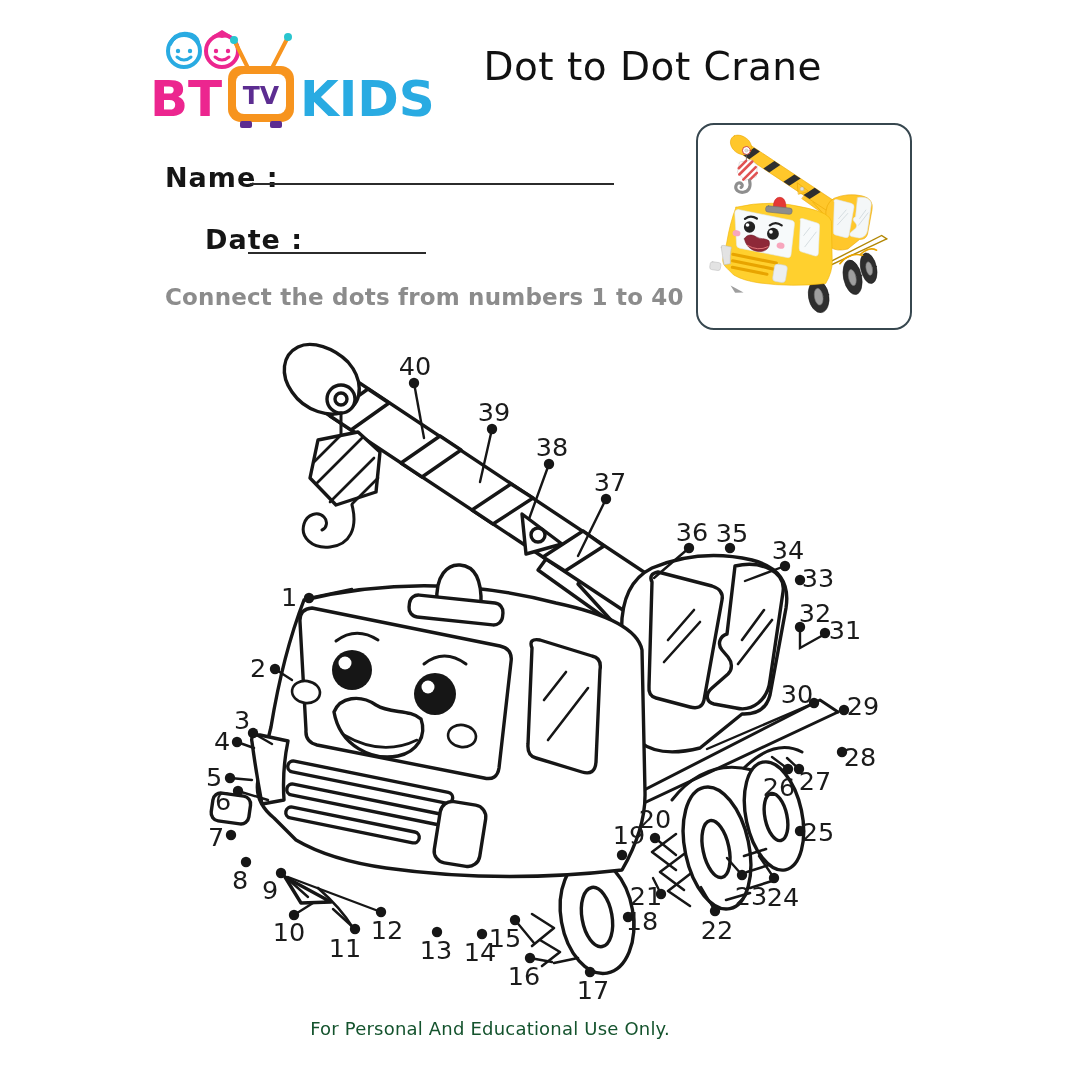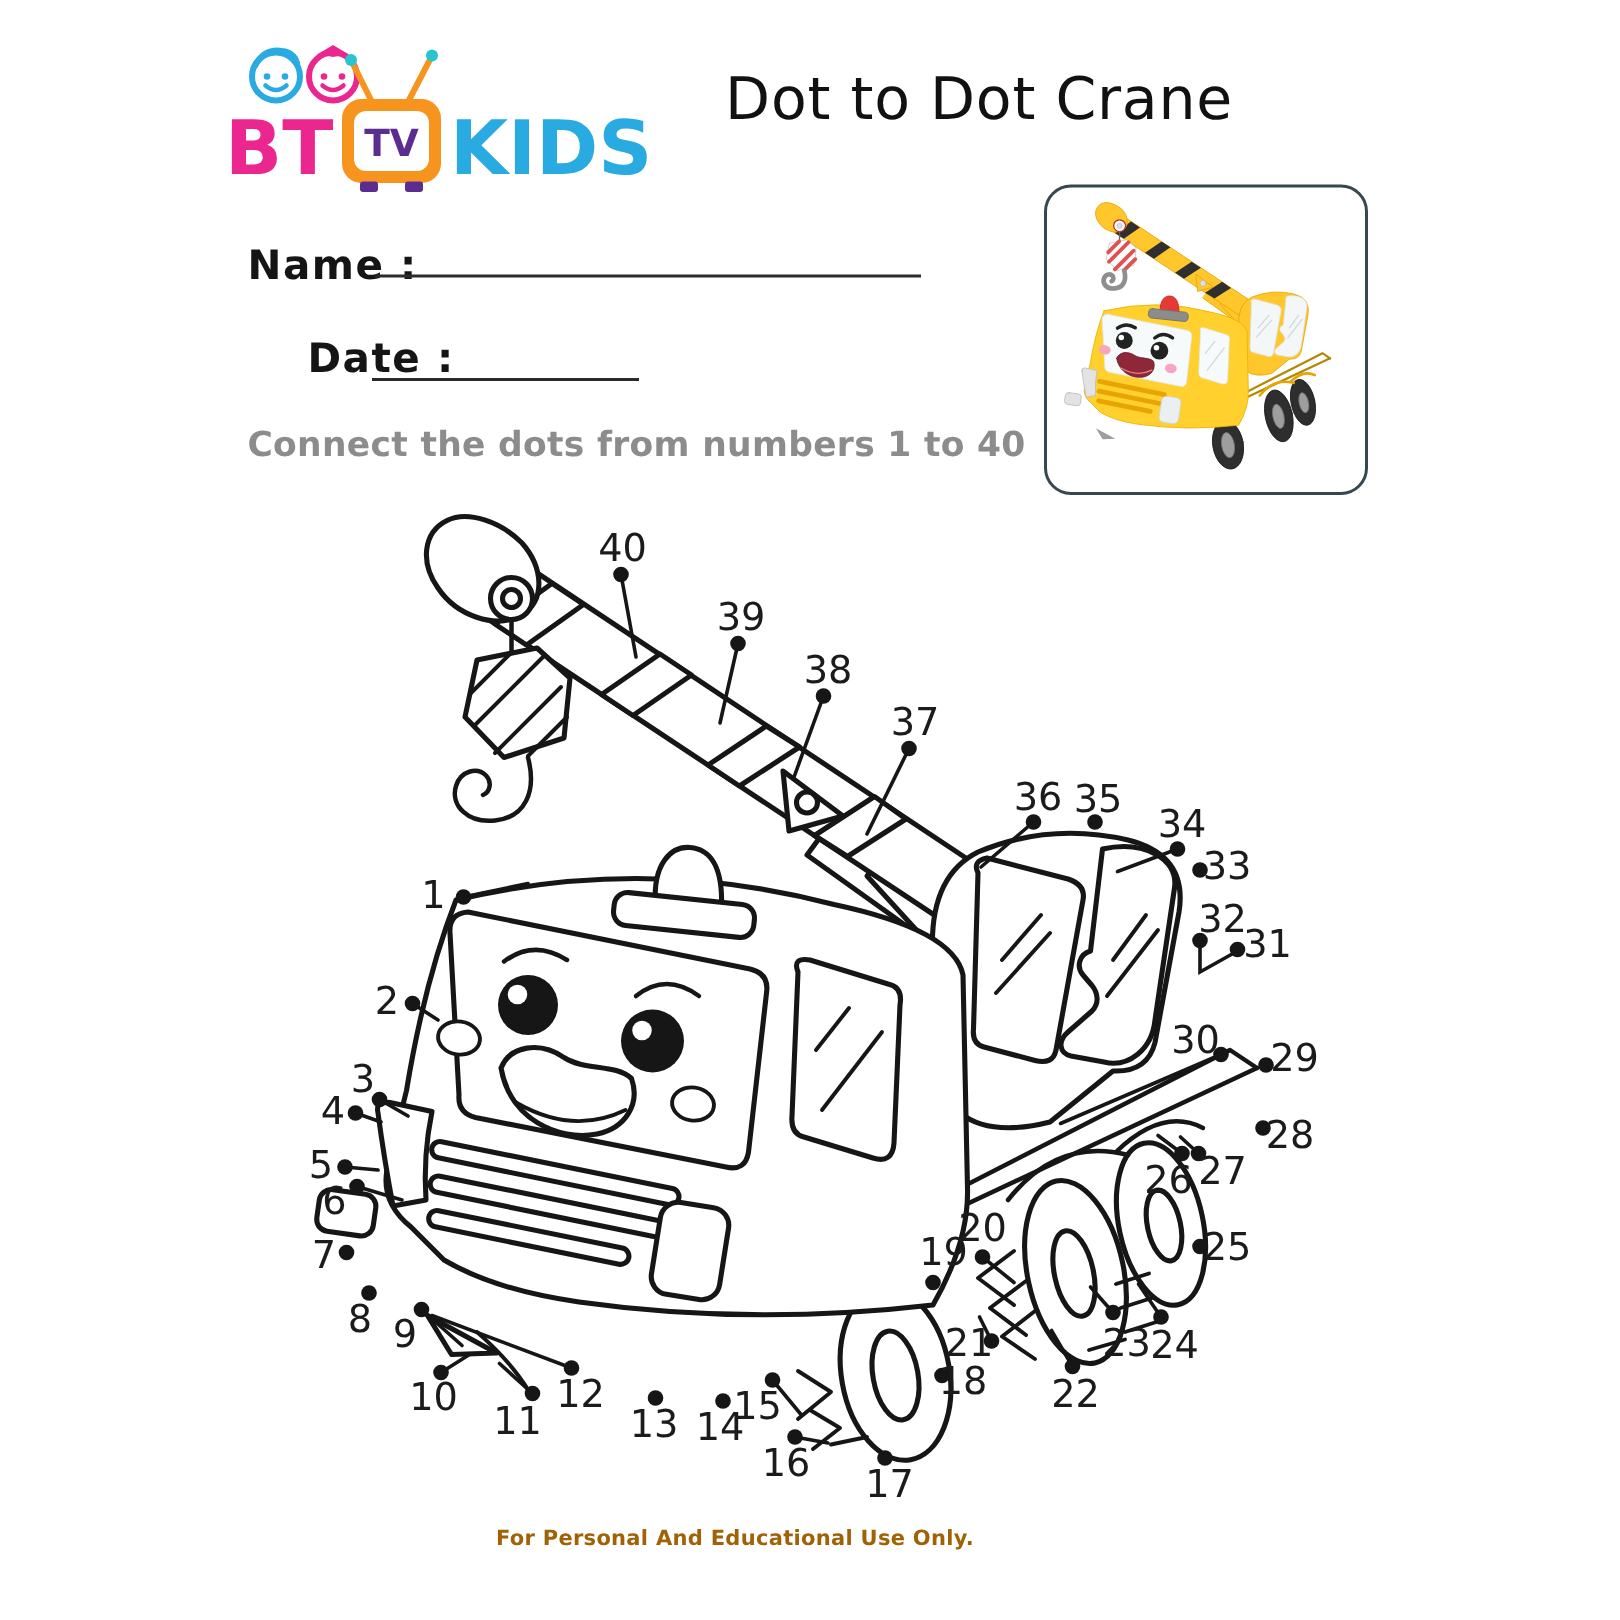--- a/index.html
+++ b/index.html
@@ -25,22 +25,22 @@
   
   #ref-box{position:absolute;left:696px;top:123px;width:216px;height:207px;
            border:2.5px solid #37474f;border-radius:18px;background:#fff;box-sizing:border-box;
            display:flex;align-items:center;justify-content:center;}
   #ref-box svg{width:200px;height:192px;}
 
   
   #art{position:absolute;left:0;top:0;width:1080px;height:1080px;}
 
   
-  #footer{position:absolute;left:0;right:0;top:1016px;text-align:center;color:#a16207;
-          font-size:14px;font-weight:700;line-height:1.45;letter-spacing:.2px;}
+  #footer{position:absolute;left:0;right:0;top:1016px;text-align:center;color:#14532d;
+          font-size:18px;font-weight:400;line-height:1.45;letter-spacing:.2px;}
 
   
   #art .part{fill:#fff;stroke:#161616;stroke-width:3.4;stroke-linejoin:round;stroke-linecap:round;}
   #art .ln{fill:none;stroke:#161616;stroke-width:3;stroke-linecap:round;stroke-linejoin:round;}
   #art .thin{stroke-width:2.6;}
   #art .eye{fill:#161616;stroke:none;}
   #art .hl{fill:#fff;stroke:none;}
   #art .lead{fill:none;stroke:#161616;stroke-width:2.4;stroke-linecap:round;}
   #art .numdot{fill:#161616;}
   #art .numlab{fill:#1b1b1b;font-size:25.5px;font-weight:500;

